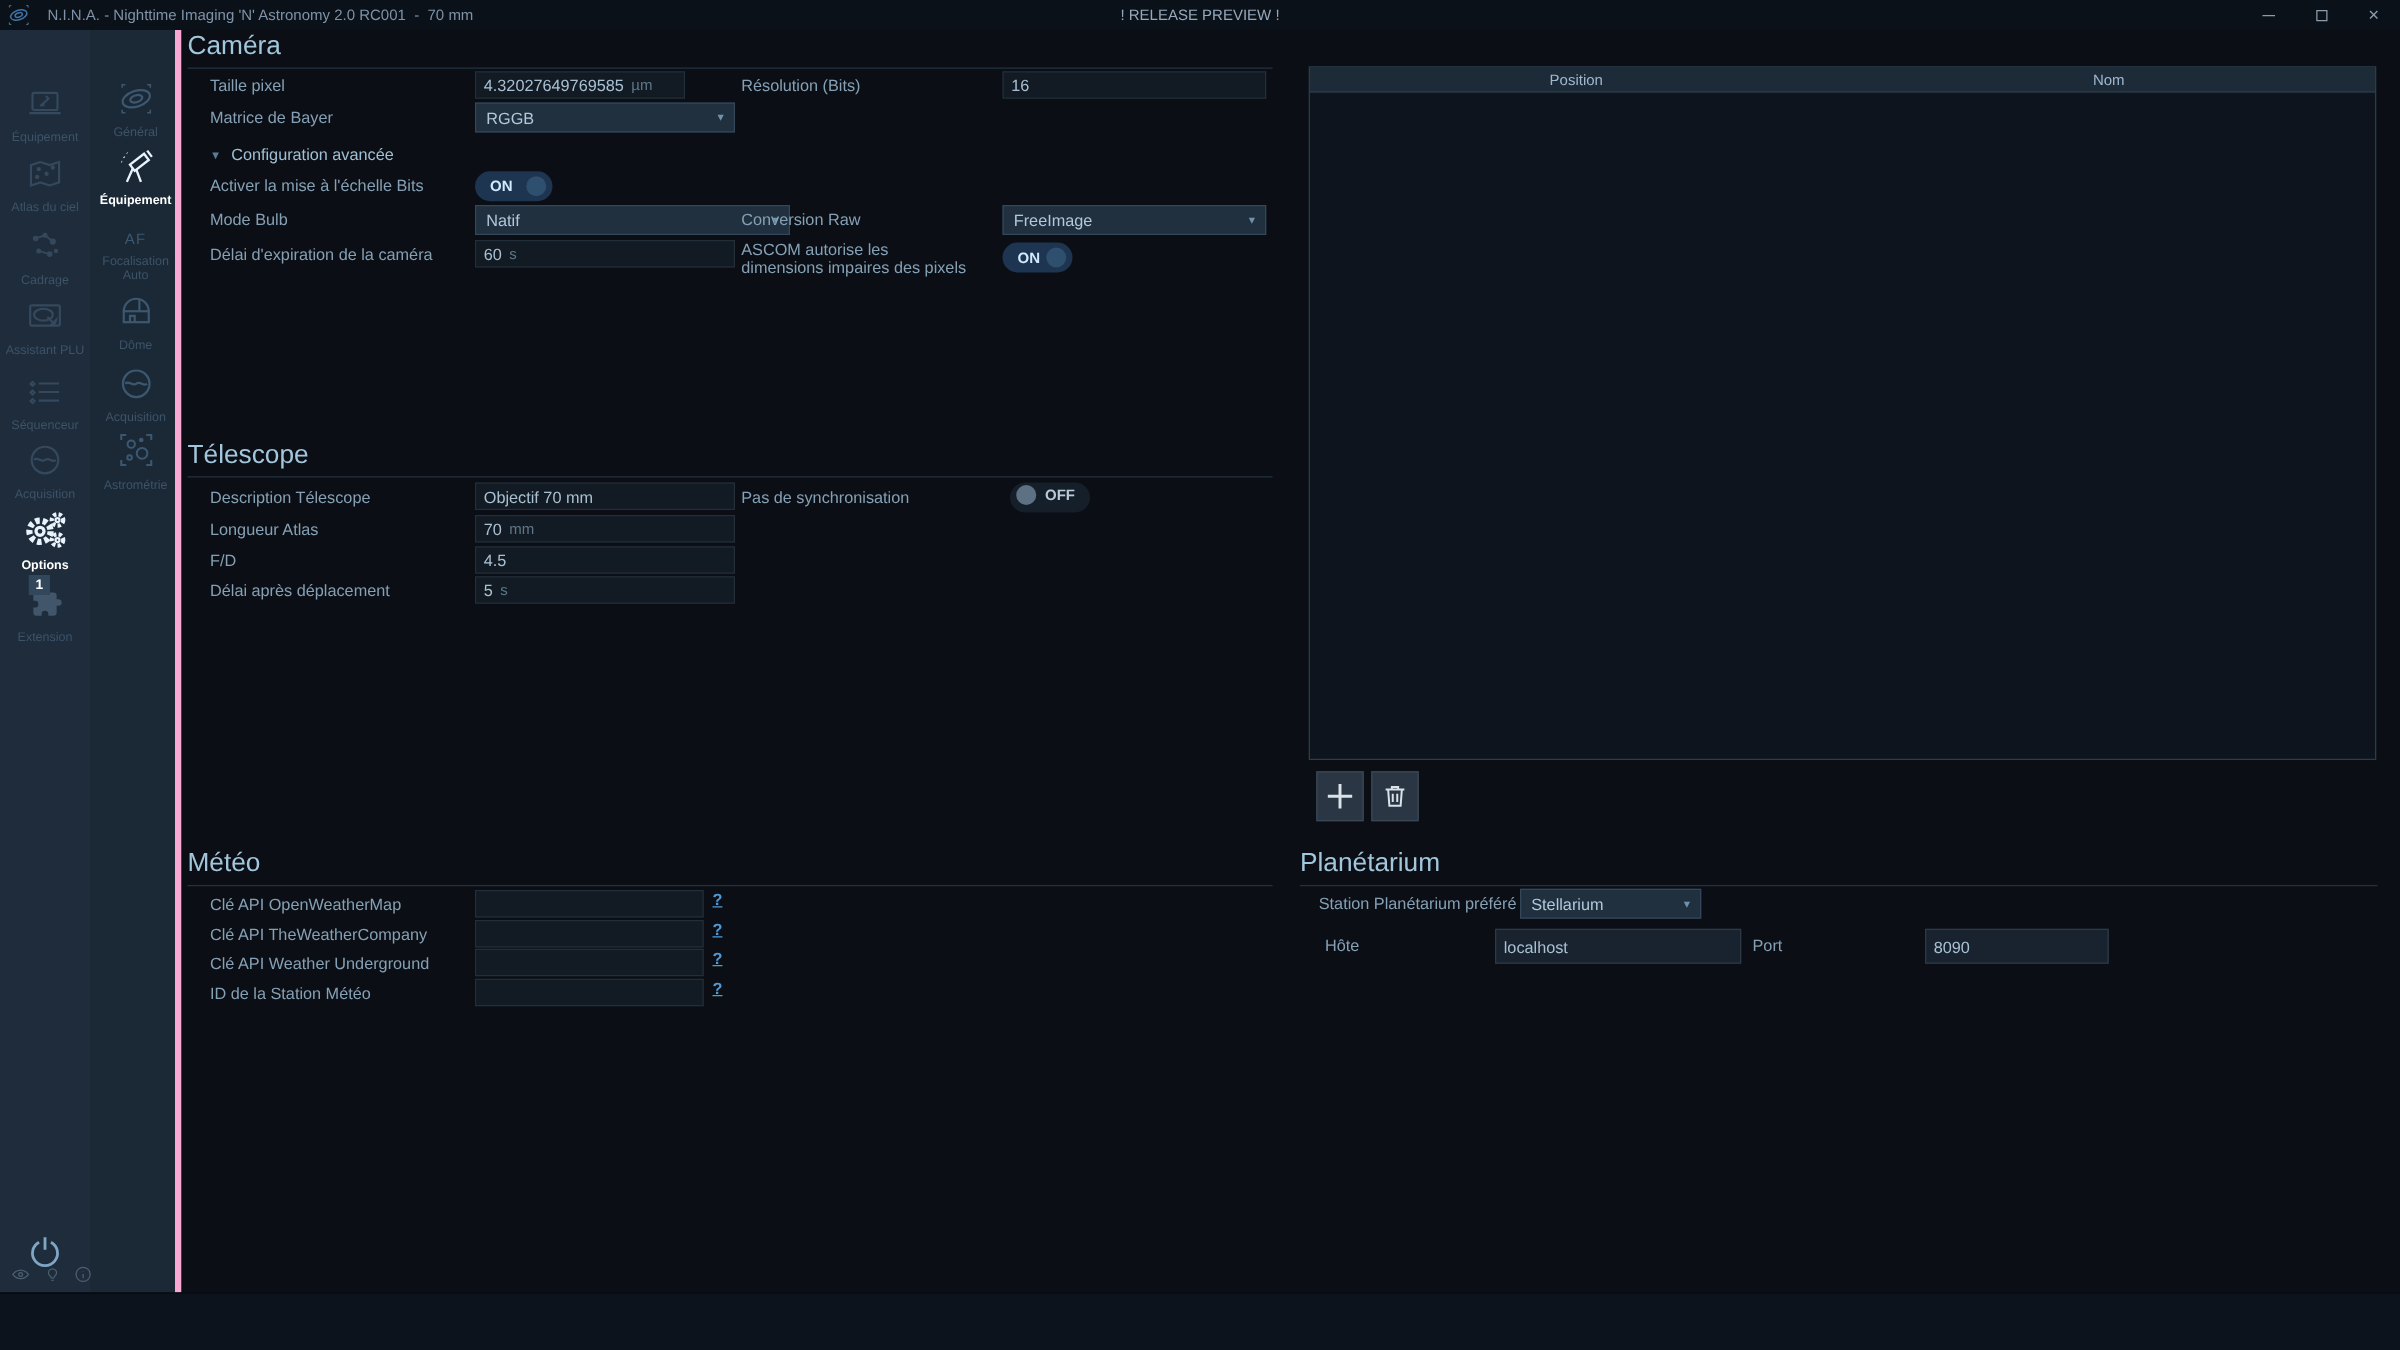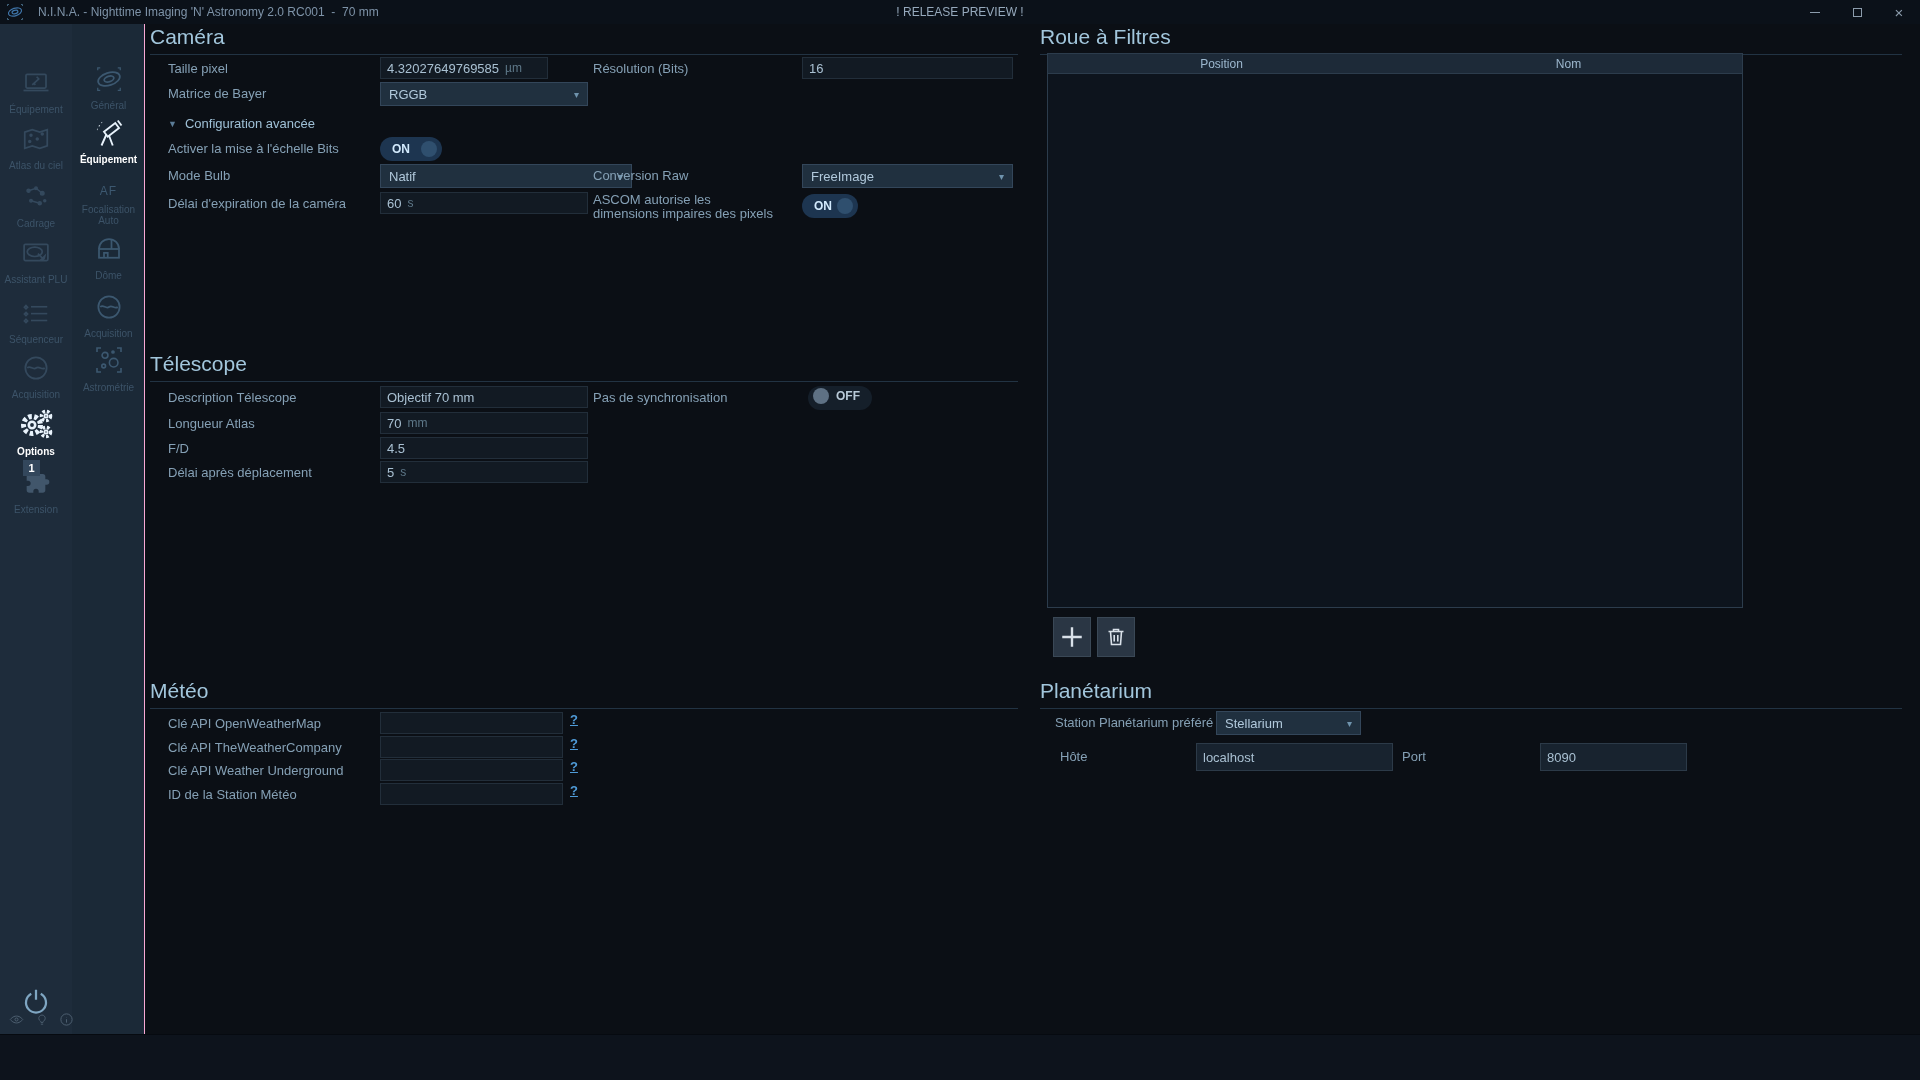--- a/index.html
+++ b/index.html
@@ -9,21 +9,21 @@
   .titlebar{position:absolute;top:0;left:0;width:1920px;height:24px;background:#0b1119;display:flex;align-items:center}
   .tb-logo{margin-left:6px;width:18px;height:18px;flex:0 0 auto}
   .tb-title{margin-left:14px;font-size:12px;color:#7e93a8;white-space:pre}
   .tb-banner{position:absolute;left:0;right:0;text-align:center;font-size:12px;color:#96a9bc}
   .tb-controls{position:absolute;right:0;top:0;height:24px;display:flex}
   .tb-btn{width:42px;height:24px;display:flex;align-items:center;justify-content:center;color:#8c9cac}
   .glyph-min{width:10px;height:1px;background:#8c9cac}
   .glyph-max{width:9px;height:9px;border:1px solid #8c9cac}
   
   .nav{position:absolute;top:24px;left:0;width:72px;height:1010px;background:#1e2c3b}
-  .subnav{position:absolute;top:24px;left:72px;width:73px;height:1010px;background:#1b2937;border-right:1px solid #f9a8d4}
+  .subnav{position:absolute;top:24px;left:72px;width:73px;height:1010px;background:#1b2937;border-right:5px solid #f9a8d4}
   .nav-item{position:absolute;left:0;width:72px;text-align:center;color:#34495d;cursor:pointer}
   .subnav .nav-item{width:73px;color:#3c5870}
   .nav-item .nlabel{font-size:10px;color:#3c5368;margin-top:2px;line-height:11px}
   .nav-item.active{color:#e9f3fc}
   .nav-item.active .nlabel{color:#ffffff;font-weight:bold}
   .nicon{display:inline-block;position:relative}
   .badge{position:absolute;top:-6px;right:12px;min-width:17px;height:16px;background:#33475c;color:#fff;font-size:11px;font-weight:bold;line-height:16px;text-align:center}
   .af-box{display:inline-block;position:relative;padding:4px 8px;font-size:12px;letter-spacing:1px}
   .af-box i{position:absolute;width:8px;height:8px;border:0 solid currentColor;font-style:normal}
   .af-tl{top:0;left:0;border-top-width:1px;border-left-width:1px}
@@ -347,22 +347,21 @@
       <a class="help" style="left:420px">?</a>
     </div>
     <div class="row" style="top:104px">
       <span class="lbl" style="left:18px">ID de la Station Météo</span>
       <div class="input" style="left:230px;width:183px"></div>
       <a class="help" style="left:420px">?</a>
     </div>
   </div>
 
   <div class="section" style="left:1040px;top:25px;width:862px;height:640px">
-    <div class="sec-title">Roue à Filtres</div>
-    <div class="ftable" style="left:7px;top:28px;width:696px;height:555px">
+    <div class="ftable" style="left:7px;top:28px;width:854px;height:555px">
       <div class="fhead">
         <div class="fcol">Position</div>
         <div class="fcol">Nom</div>
       </div>
       <div style="height:534px"></div>
     </div>
     <div class="fw-btn" style="left:13px;top:592px">
       <svg width="26" height="26" viewBox="0 0 24 24" stroke="#d9e1e9" stroke-width="2.2" fill="none">
           <path d="M12 3v18M3 12h18"></path>
         </svg>

